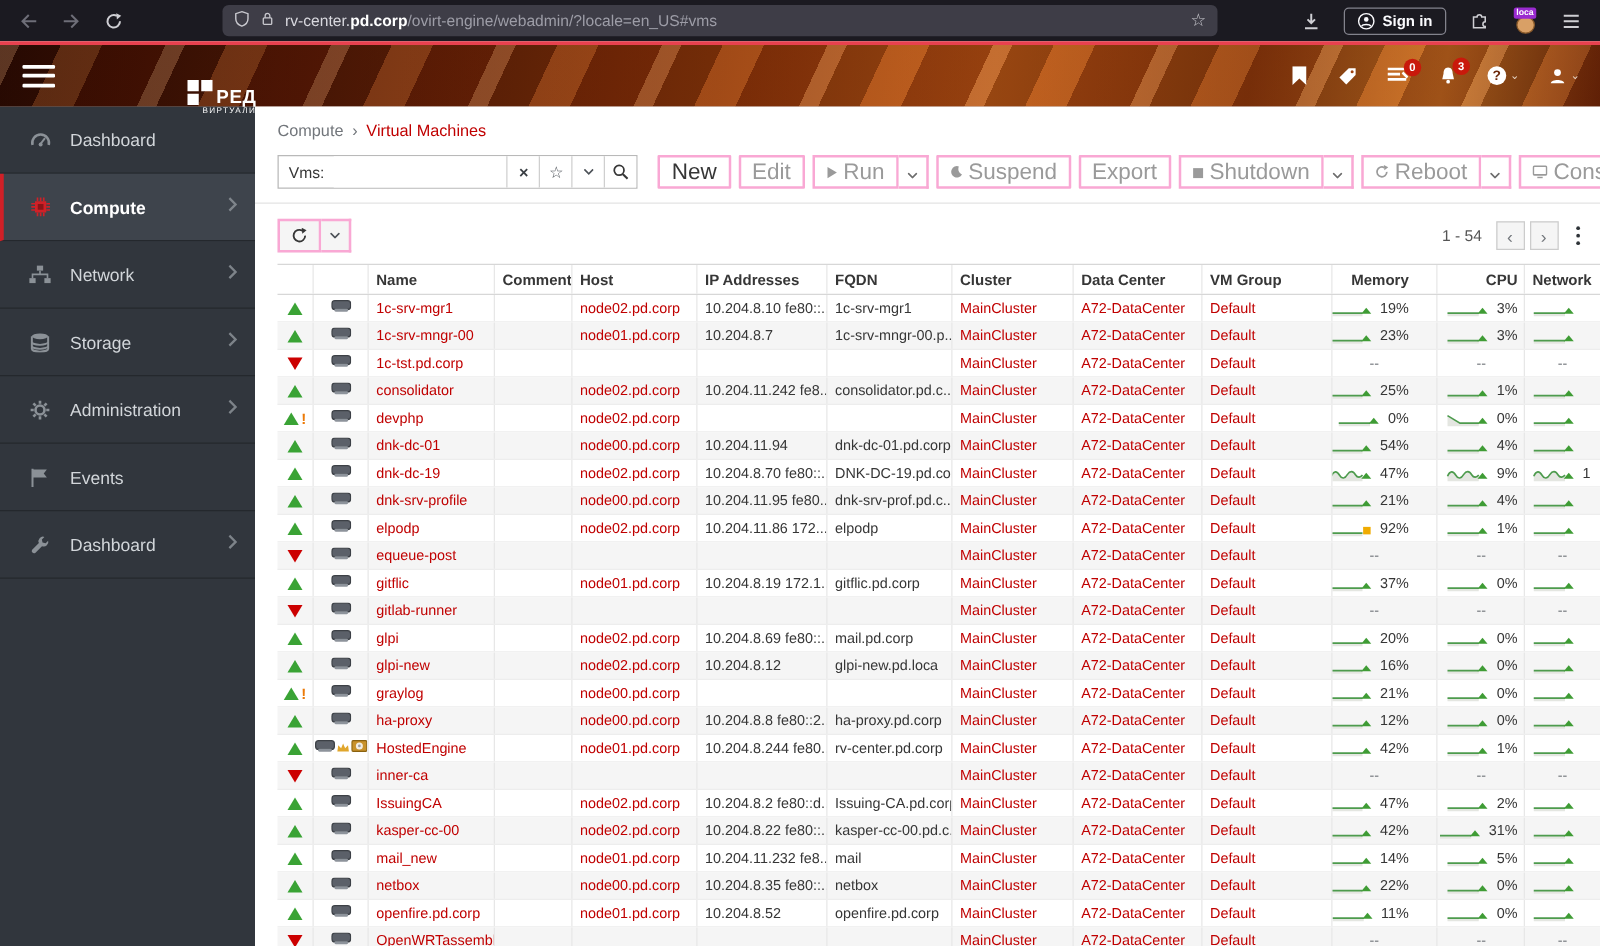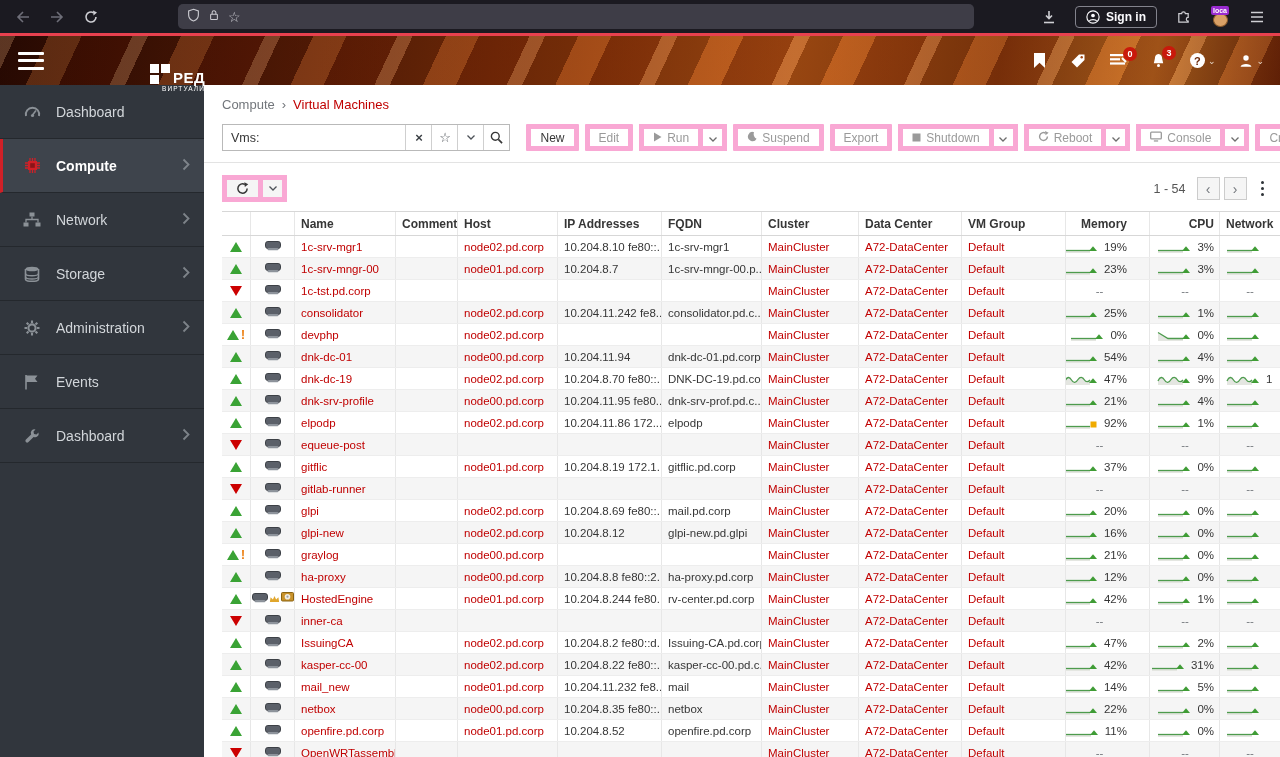--- a/index.html
+++ b/index.html
@@ -72,21 +72,21 @@
 
   
   .toolbar{display:flex;align-items:center;gap:6px;margin:12px 10px 0 18px;height:27px;}
   .search-group{display:flex;align-items:stretch;height:27px;border:1px solid #b9b9b9;background:#fff;margin-right:10px;}
   .search-label{display:flex;align-items:center;padding:0 8px;font-size:12.5px;color:#363636;}
   .search-input{border:none;outline:none;width:138px;font-size:12.5px;font-family:inherit;}
   .sbtn{display:flex;align-items:center;justify-content:center;width:26px;border-left:1px solid #cfcfcf;
     color:#4d5258;font-size:13px;background:#fff;cursor:pointer;}
   .sbtn.clear{font-weight:700;color:#3a3f44;}
   .btn{display:flex;align-items:center;gap:5px;height:27px;padding:0 9px;background:#fff;
-    border:5px solid #f9a8d4;border-radius:1px;font-size:12px;color:#363636;cursor:pointer;white-space:nowrap;}
+    border:2px solid #f9a8d4;border-radius:1px;font-size:18px;color:#363636;cursor:pointer;white-space:nowrap;}
   .btn.disabled{color:#9a9a9a;}
   .btn-group{display:flex;}
   .btn-group .btn{border-radius:0;}
   .btn-group .caret-btn{width:24px;padding:0;justify-content:center;border-left:none;}
   .kebab{display:flex;flex-direction:column;gap:2.5px;padding:4px 6px;margin-left:4px;cursor:pointer;}
   .kebab i{width:3.5px;height:3.5px;border-radius:50%;background:#2e3338;}
 
   
   .grid-bar{display:flex;align-items:center;margin:11px 10px 0 18px;height:29px;}
   .refresh-group{display:flex;}
@@ -156,20 +156,25 @@
         <svg width="13" height="14" viewBox="0 0 16 16">
             <path d="M8 1 L14 3 V8 C14 12 11 14.3 8 15.3 C5 14.3 2 12 2 8 V3 Z" stroke="#c9c9cf" stroke-width="1.4" fill="none"></path>
           </svg>
       </span>
       <span>
         <svg width="12" height="14" viewBox="0 0 16 16">
             <rect x="3.5" y="7" width="9" height="7" rx="1" stroke="#c9c9cf" stroke-width="1.4" fill="none"></rect>
             <path d="M5.5 7 V4.8 a2.5 2.5 0 0 1 5 0 V7" stroke="#c9c9cf" stroke-width="1.4" fill="none"></path>
           </svg>
       </span>
+      <span class="url-text">
+          <span class="u-sub">rv-center.</span>
+          <span class="u-dom">pd.corp</span>
+          <span class="u-path">/ovirt-engine/webadmin/?locale=en_US#vms</span>
+        </span>
       <span class="url-star">☆</span>
     </div>
     <div class="browser-right">
       <div class="bicon">
         <svg width="14" height="14" viewBox="0 0 14 14">
             <path d="M7 1 V8 M4 5.5 L7 8.5 L10 5.5" stroke="#cfcfd4" stroke-width="1.6" fill="none"></path>
             <path d="M2 12.5 H12" stroke="#cfcfd4" stroke-width="1.6"></path>
           </svg>
       </div>
       <div class="signin-btn">
@@ -1207,21 +1212,21 @@
                   </svg></span>
               </div>
               <div class="td c2">
                 <span class="link">glpi-new</span>
               </div>
               <div class="td c3"></div>
               <div class="td c4">
                 <span class="link">node02.pd.corp</span>
               </div>
               <div class="td c5">10.204.8.12</div>
-              <div class="td c6">glpi-new.pd.glpi</div>
+              <div class="td c6">glpi-new.pd.loca</div>
               <div class="td c7">
                 <span class="link">MainCluster</span>
               </div>
               <div class="td c8">
                 <span class="link">A72-DataCenter</span>
               </div>
               <div class="td c9">
                 <span class="link">Default</span>
               </div>
               <div class="td c10">

